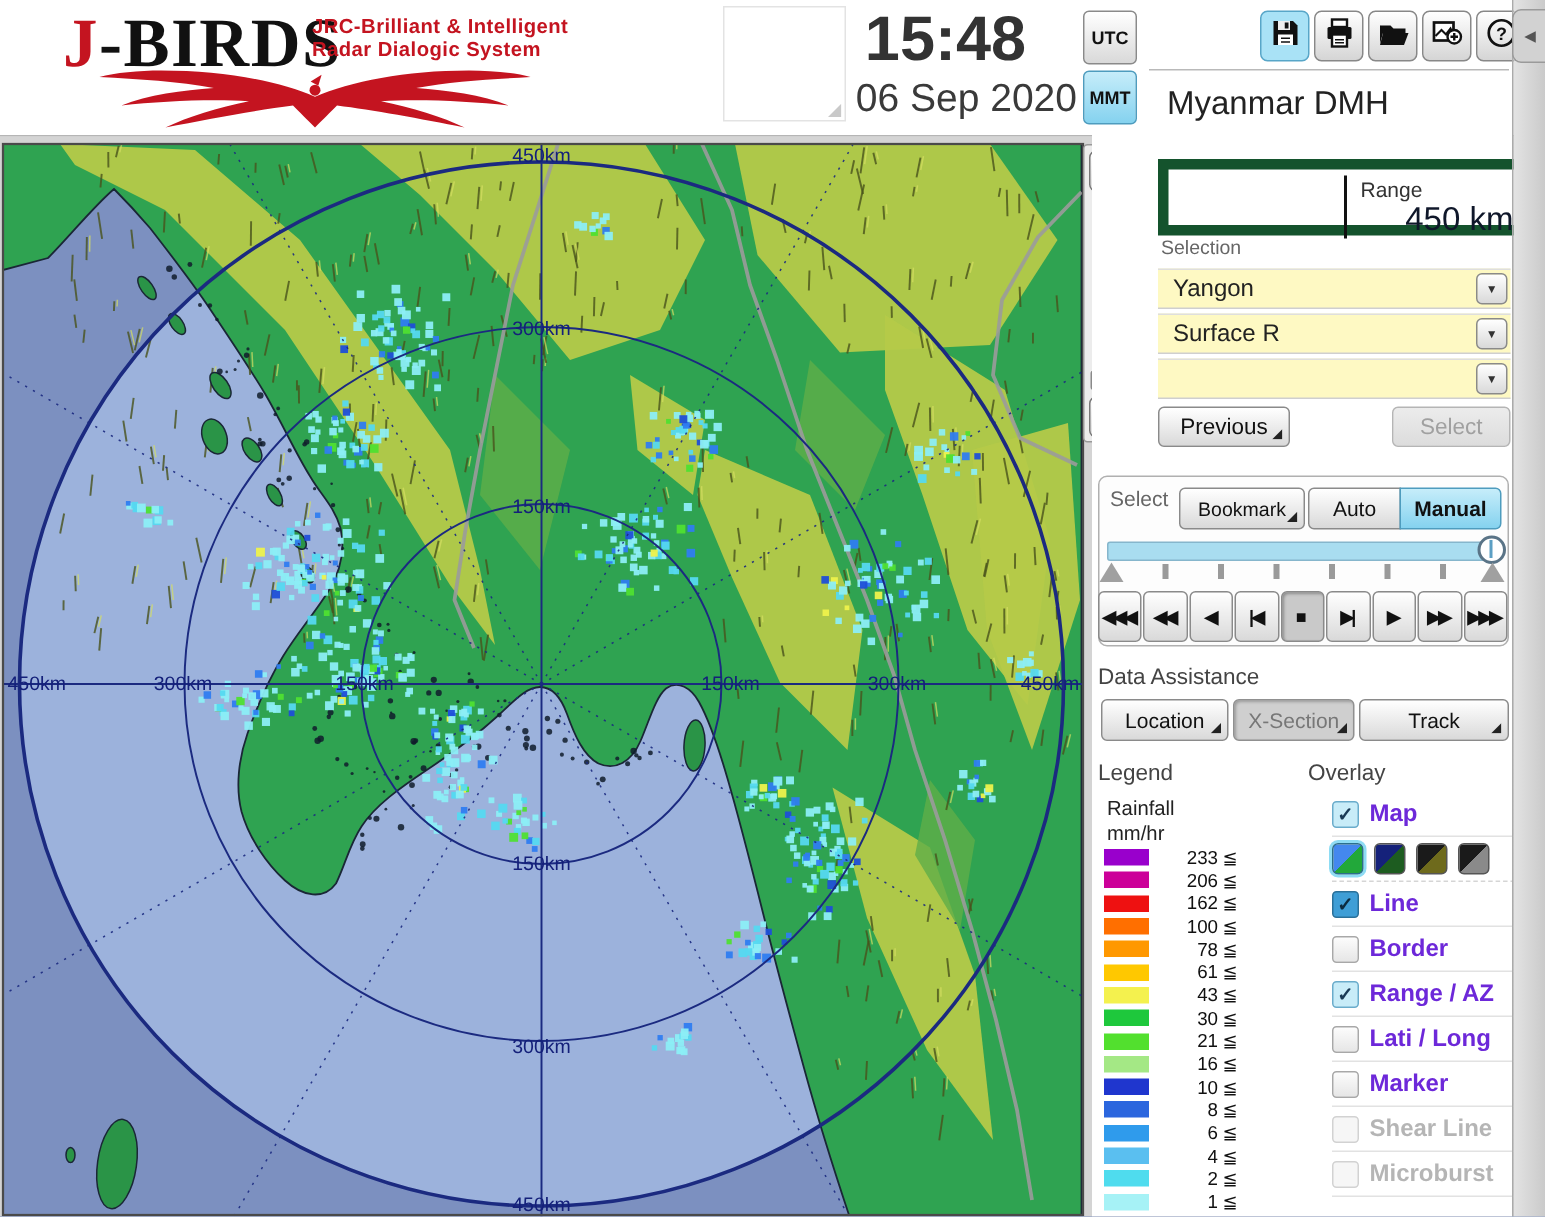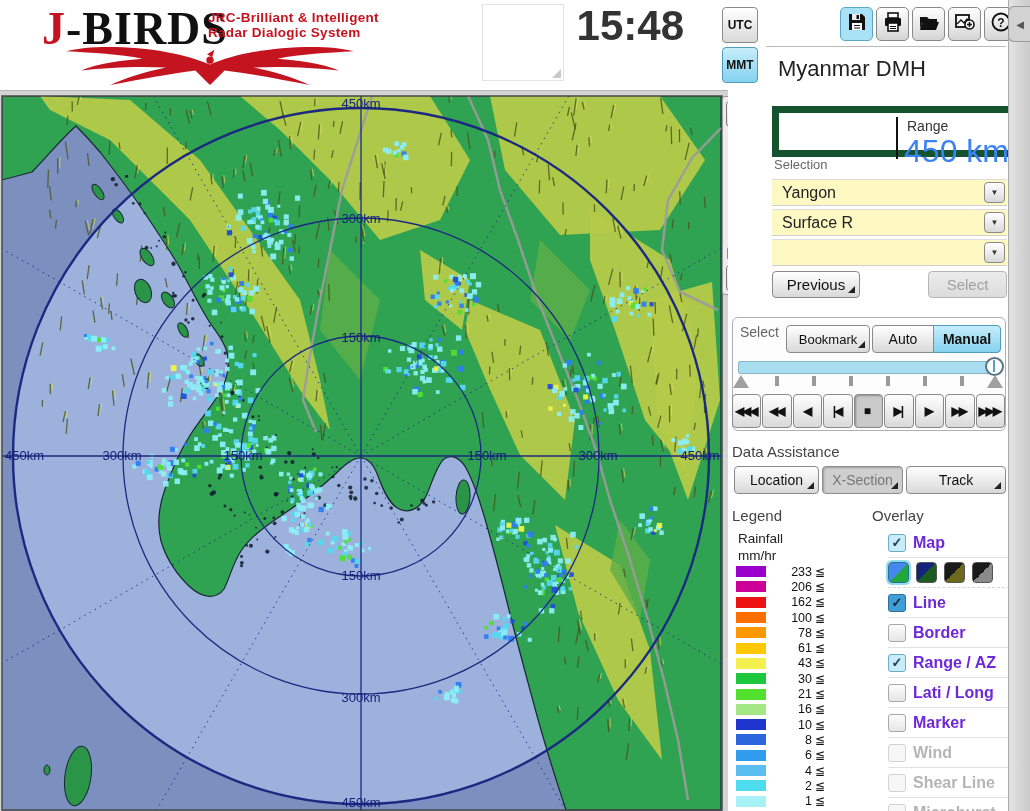--- a/index.html
+++ b/index.html
@@ -89,20 +89,21 @@
     <circle cx="200" cy="22" r="5" fill="#c41420"></circle>
     <path fill="#c41420" d="M196,14 L206,8 L203,18 Z"></path>
   </svg>
   <div id="logo-title" class="abs"><span class="j">J</span><span>-BIRDS</span></div>
   <div id="logo-sub" class="abs">
     <div>JRC-Brilliant &amp; Intelligent</div>
     <div>Radar  Dialogic  System</div>
   </div>
   <div id="stationbox" class="abs"></div>
   <div id="time" class="abs">15:48</div>
+  <div id="date" class="abs">06 Sep 2020</div>
   <div class="btn tz" style="left:722px;top:7px;">UTC</div>
   <div class="btn tz sel" style="left:722px;top:47px;">MMT</div>
   <div id="toolbar" class="abs">
       <div class="tb sel">
         <span><svg width="22" height="22" viewBox="0 0 22 22">
             <path d="M3,3 h13 l3,3 v13 h-16 z" fill="#111"></path>
             <rect x="6" y="3" width="8" height="6" fill="#eee"></rect>
             <rect x="10.5" y="4" width="2.5" height="4" fill="#111"></rect>
             <rect x="6" y="12" width="10" height="7" fill="#fff"></rect>
             <line x1="8" y1="14.5" x2="14" y2="14.5" stroke="#111"></line>
@@ -1471,21 +1472,21 @@
       <line x1="5.5" y1="8.5" x2="11.5" y2="8.5" stroke="#111" stroke-width="2"></line>
     </svg>
   </div>
 </div>
 
 <div class="abs" style="left:728px;top:90px;width:280px;height:721px;background:#fff;"></div>
 
 <div id="rangebox" class="abs">
   <div class="abs" style="left:117px;top:4px;width:2px;height:42px;background:#111;"></div>
   <div class="abs" style="left:128px;top:5px;font-size:14px;color:#333;">Range</div>
-  <div class="abs" style="left:118px;top:20px;width:112px;text-align:right;font-size:32px;color:#3b82f6;">450 km</div>
+  <div class="abs" style="left:118px;top:20px;width:112px;text-align:right;font-size:22px;color:#0f172a;">450 km</div>
 </div>
 
 <div class="abs plabel" style="left:774px;top:157px;">Selection</div>
 <div id="dropdowns"></div>
 <div class="btn fold" style="left:772px;top:271px;width:88px;height:27px;font-size:15px;">Previous</div>
 <div class="btn dis" style="left:928px;top:271px;width:79px;height:27px;font-size:15px;">Select</div>
 
 <div id="replaybox" class="abs"></div>
 <div class="abs plabel" style="left:740px;top:324px;font-size:14px;">Select</div>
 <div class="btn fold" style="left:786px;top:325px;width:84px;height:28px;">Bookmark</div>
@@ -1625,24 +1626,20 @@
     <div class="orow">
       <div class="cb off"></div>
       <span class="olabel">Lati / Long</span>
     </div>
     <div class="orow">
       <div class="cb off"></div>
       <span class="olabel">Marker</span>
     </div>
     <div class="orow">
       <div class="cb dis"></div>
-      <span class="olabel dis">Wind</span>
-    </div>
-    <div class="orow">
-      <div class="cb dis"></div>
       <span class="olabel dis">Shear Line</span>
     </div>
     <div class="orow">
       <div class="cb dis"></div>
       <span class="olabel dis">Microburst</span>
     </div>
   </div>
 
 <div id="rstrip" class="abs"></div>
 <div id="rtab" class="abs">

